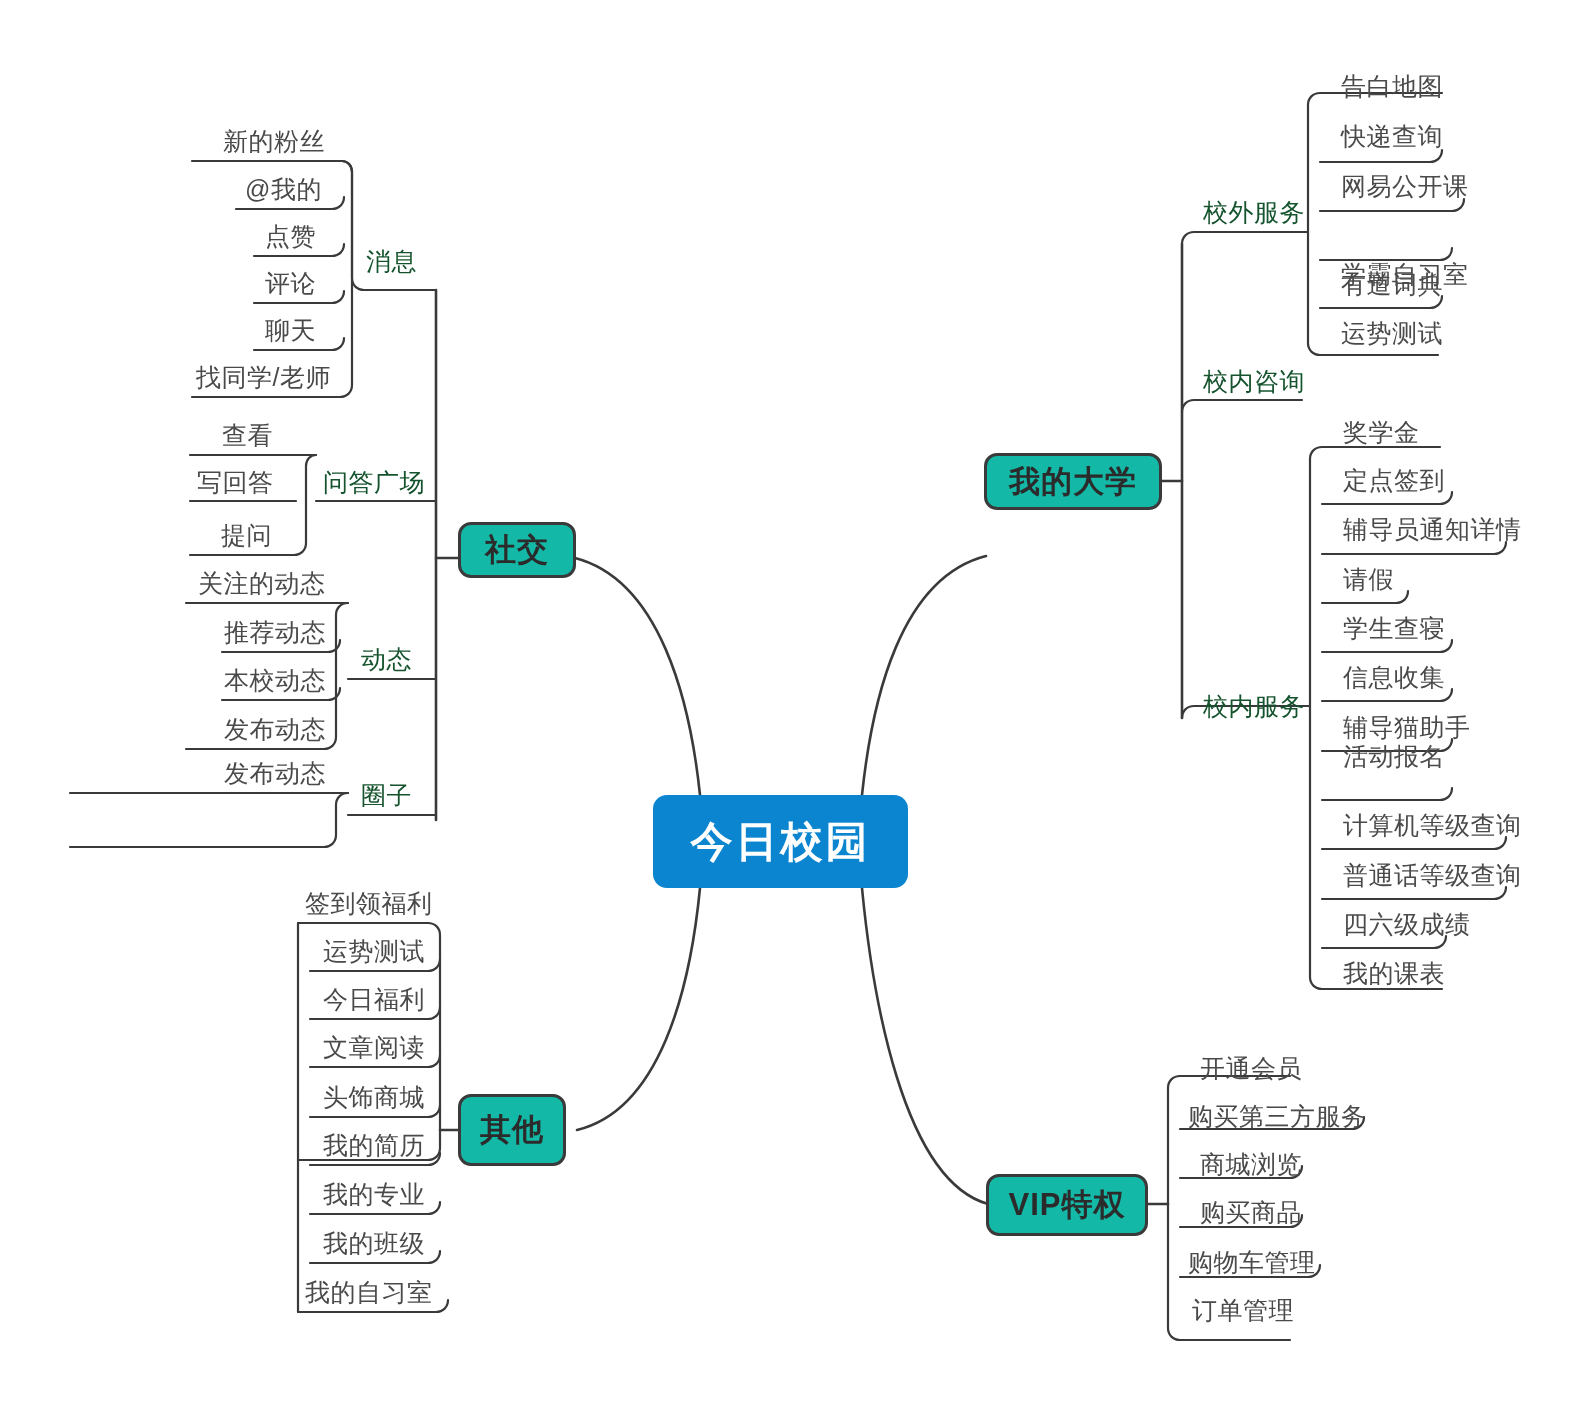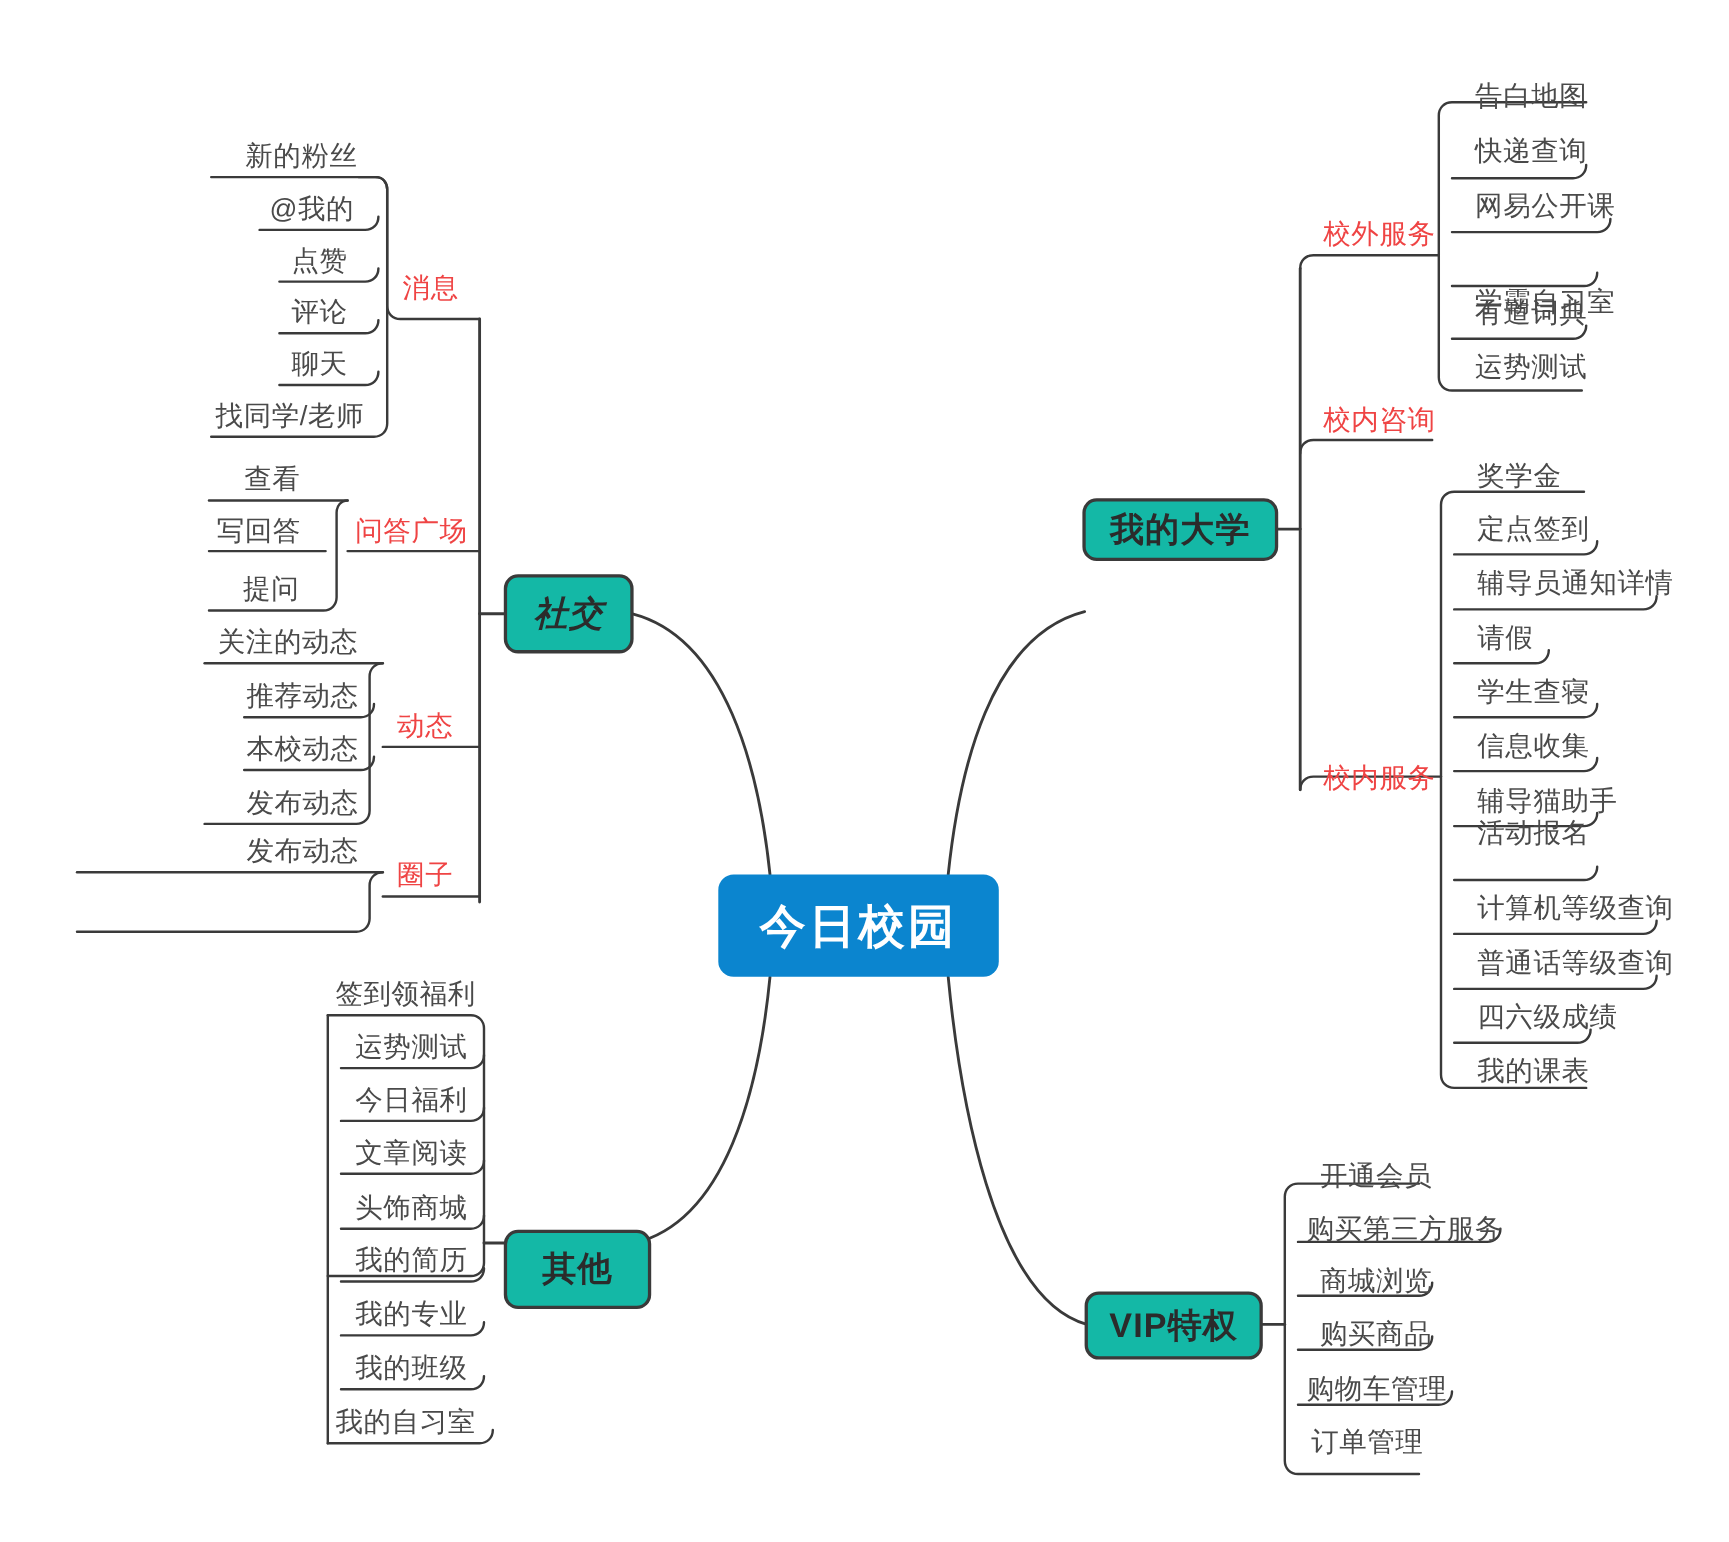--- a/index.html
+++ b/index.html
@@ -59,21 +59,21 @@
     font-size: 31px;
     font-weight: bold;
     display: flex;
     align-items: center;
     justify-content: center;
     letter-spacing: 1px;
   }
   .sub-label {
     position: absolute;
     font-size: 25px;
-    color: #ef4444;
+    color: #14532d;
     white-space: nowrap;
     letter-spacing: 0.5px;
   }
   .leaf-label {
     position: absolute;
     font-size: 25px;
     color: #4a4a4a;
     white-space: nowrap;
     letter-spacing: 0.5px;
   }
@@ -168,25 +168,25 @@
     <path class="thin" d="M 1180,1129 L 1352,1129 C 1359,1129 1364,1124 1364,1117"></path>
     <path class="thin" d="M 1180,1178 L 1290,1178 C 1297,1178 1302,1173 1302,1166"></path>
     <path class="thin" d="M 1180,1227 L 1290,1227 C 1297,1227 1302,1222 1302,1215"></path>
     <path class="thin" d="M 1180,1277 L 1308,1277 C 1315,1277 1320,1272 1320,1265"></path>
   </svg>
 
   <div class="node root-node" style="left:653px; top:795px; width:255px; height:93px;">
     <span>今日校园</span>
   </div>
 
-  <div class="node branch-node" style="left:458px; top:522px; width:118px; height:72px;font-style:italic;">
+  <div class="node branch-node" style="left:458px; top:522px; width:118px; height:56px;">
     <span>社交</span>
   </div>
 
-  <div class="node branch-node" style="left:458px; top:1118px; width:134px; height:72px;">
+  <div class="node branch-node" style="left:458px; top:1094px; width:108px; height:72px;">
     <span>其他</span>
   </div>
 
   <div class="node branch-node" style="left:984px; top:453px; width:178px; height:57px;">
     <span>我的大学</span>
   </div>
 
   <div class="node branch-node" style="left:986px; top:1174px; width:162px; height:62px;">
     <span>VIP特权</span>
   </div>

